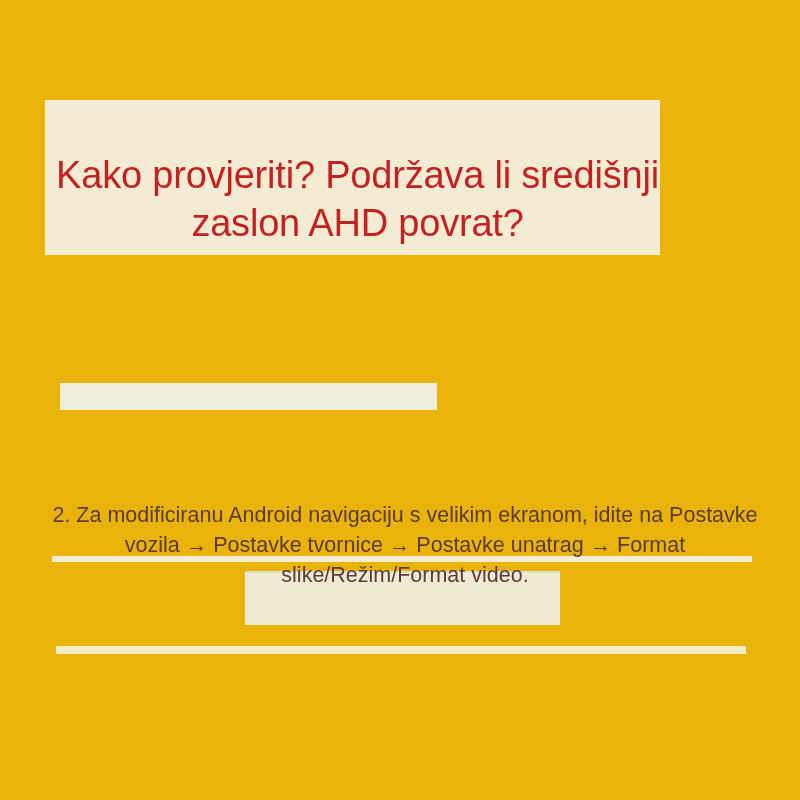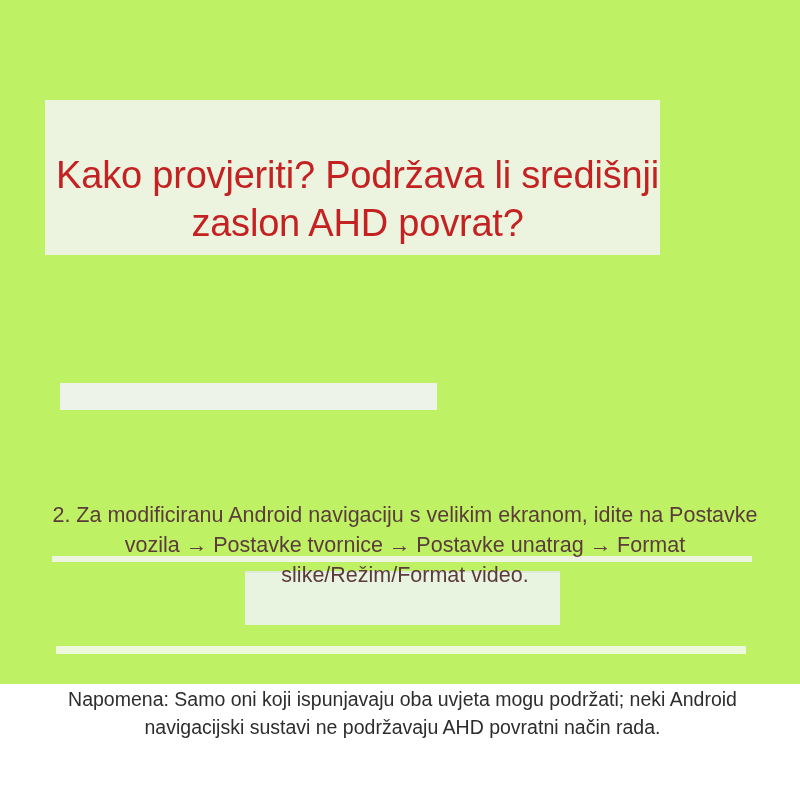--- a/index.html
+++ b/index.html
@@ -9,22 +9,22 @@
   body {
     width: 800px;
     height: 800px;
     background: #ffffff;
     font-family: "Liberation Sans", sans-serif;
     overflow: hidden;
   }
   .page {
     position: relative;
     width: 800px;
-    height: 684px;
-    background: #bef264;
+    height: 800px;
+    background: #eab308;
   }
 
   
   .artifact {
     position: absolute;
     pointer-events: none;
   }
   .artifact-title-band {
     left: 45px;
     top: 100px;
@@ -130,15 +130,14 @@
   <div class="artifact artifact-smudge-a"></div>
   <div class="artifact artifact-p2-band-top"></div>
   <div class="artifact artifact-p2-band"></div>
   <div class="artifact artifact-smudge-b"></div>
 
   <h1 class="title">Kako provjeriti? Podržava li središnji zaslon AHD povrat?</h1>
 
 
   <p class="para para-2">2. Za modificiranu Android navigaciju s velikim ekranom, idite na Postavke vozila → Postavke tvornice → Postavke unatrag → Format slike/Režim/Format video.</p>
 
-  <p class="note">Napomena: Samo oni koji ispunjavaju oba uvjeta mogu podržati; neki Android navigacijski sustavi ne podržavaju AHD povratni način rada.</p>
 
 </div>
 
 </body></html>

